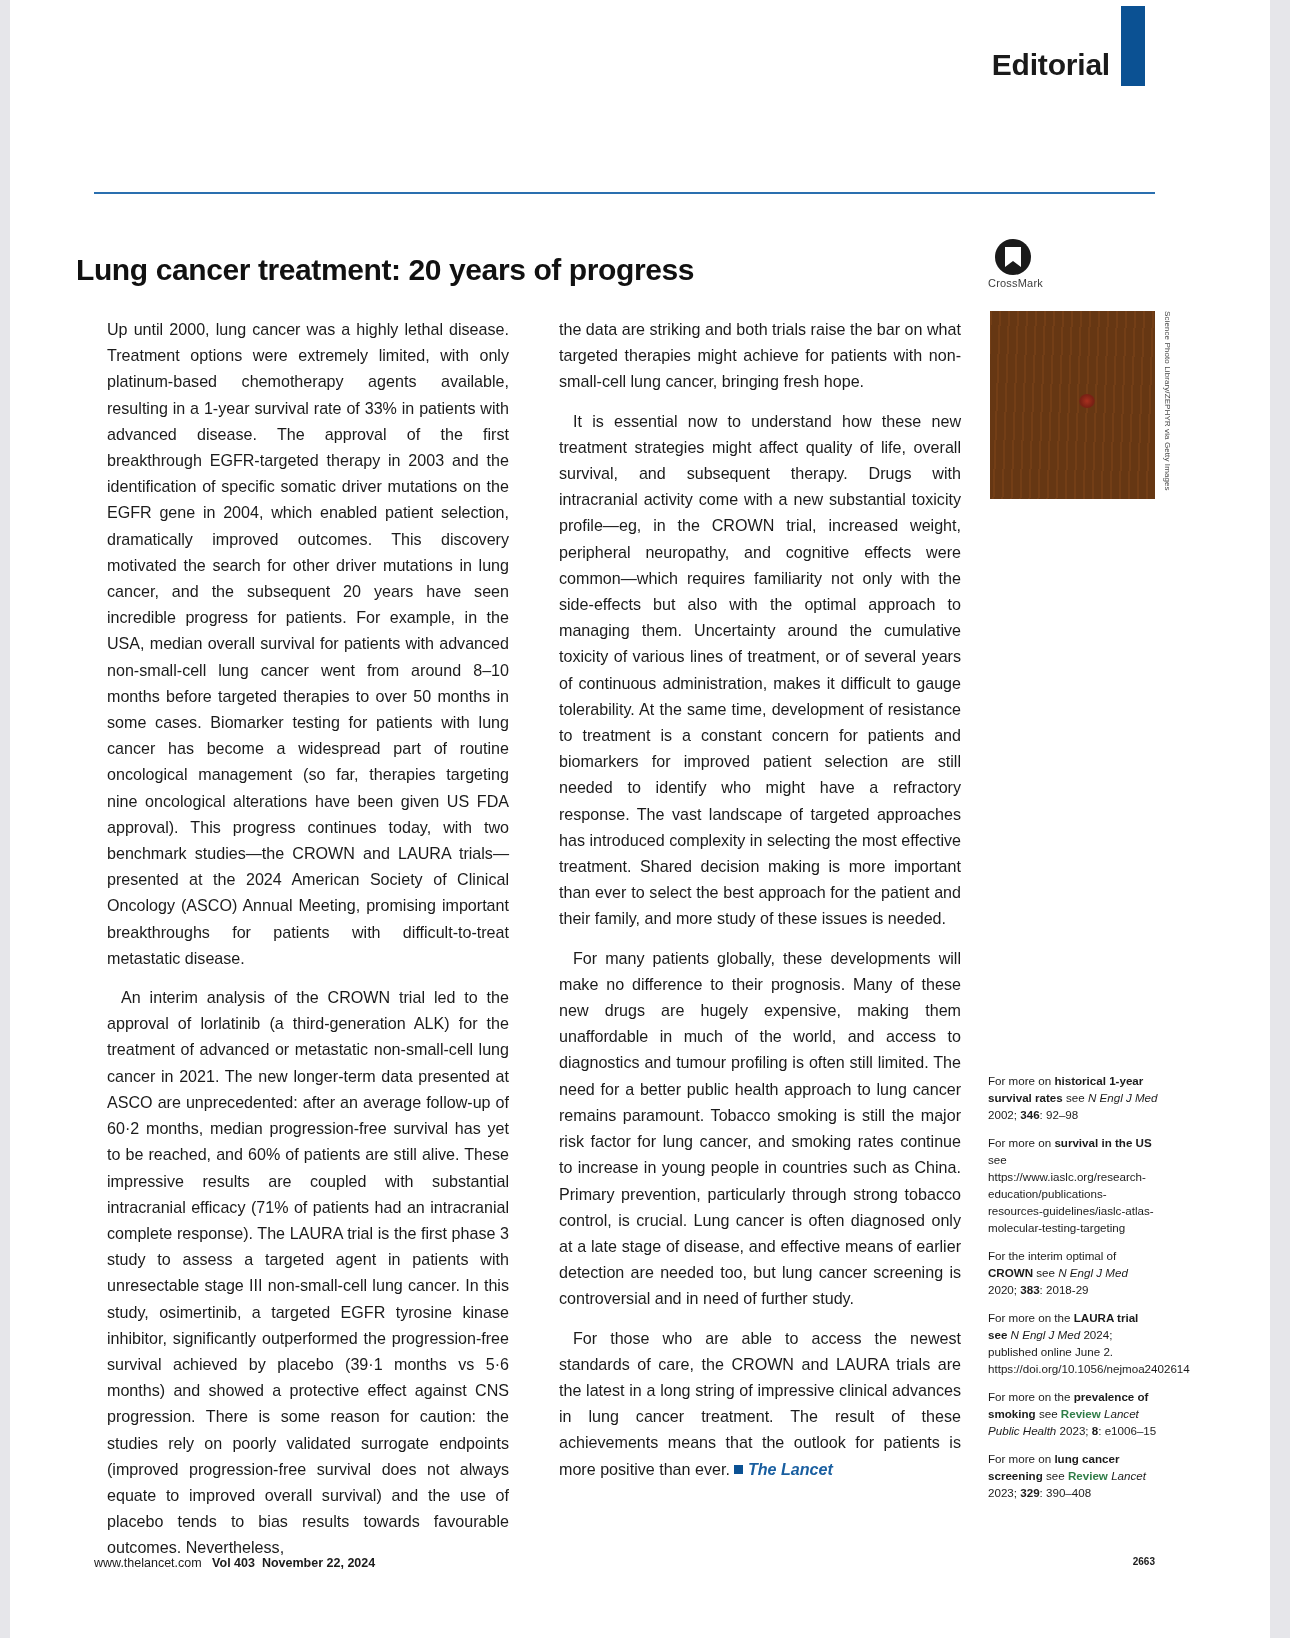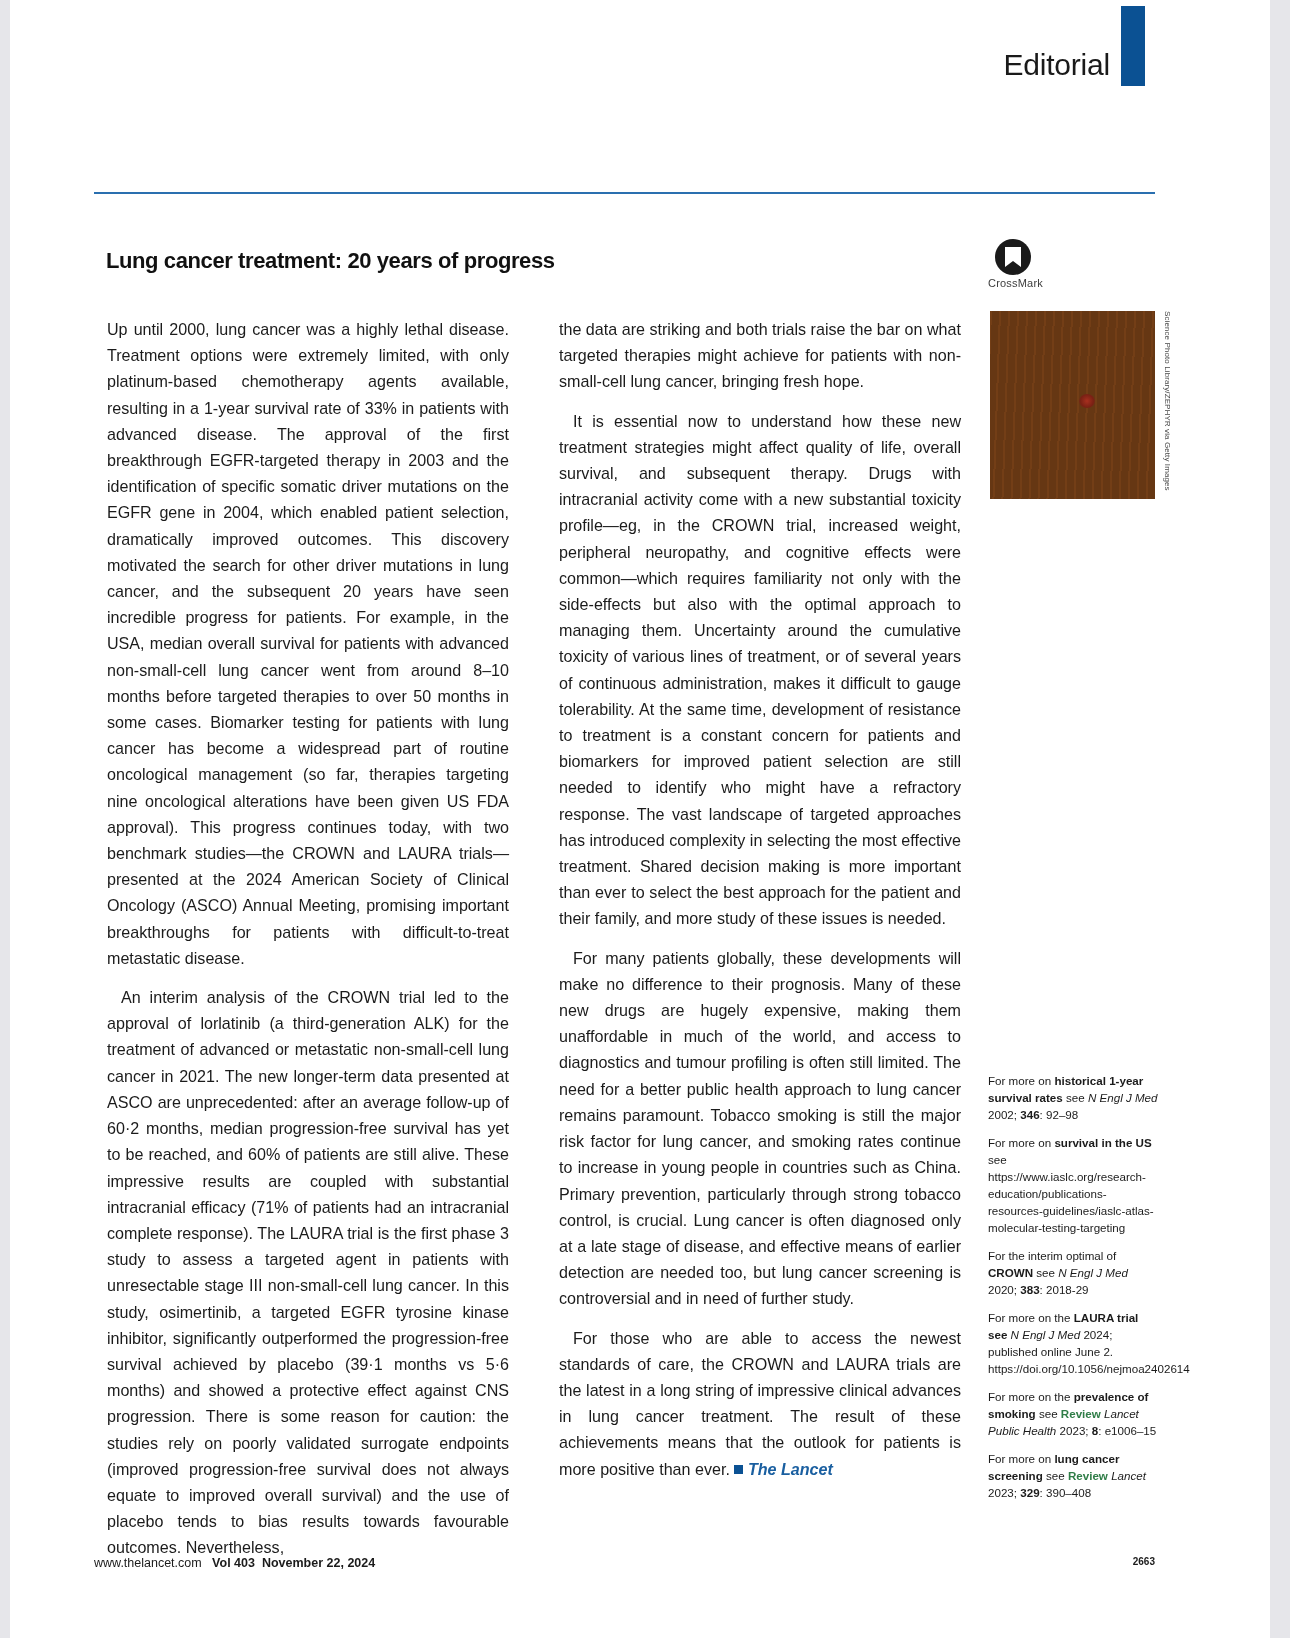--- a/index.html
+++ b/index.html
@@ -40,21 +40,21 @@
     left: 0;
     top: 0;
     width: 1270px;
     height: 200px;
   }
   .masthead-label {
     position: absolute;
     right: 160px;
     top: 48px;
     font-size: 30px;
-    font-weight: normal;
+    font-weight: bold;
     letter-spacing: -0.2px;
     color: #1a1a1a;
     font-family: "Liberation Sans", sans-serif;
   }
   .masthead-bar {
     position: absolute;
     right: 125px;
     top: 6px;
     width: 24px;
     height: 80px;
@@ -65,24 +65,24 @@
     left: 94px;
     top: 192px;
     width: 1061px;
     height: 2px;
     background: #2a6faf;
   }
 
   
   .article-title {
     position: absolute;
-    left: 106px;
+    left: 76px;
     top: 233px;
     width: 880px;
-    font-size: 22px;
+    font-size: 30px;
     font-weight: bold;
     color: #111111;
     letter-spacing: -0.4px;
     font-family: "Liberation Sans", sans-serif;
   }
 
   
   .col {
     position: absolute;
     top: 303px;

